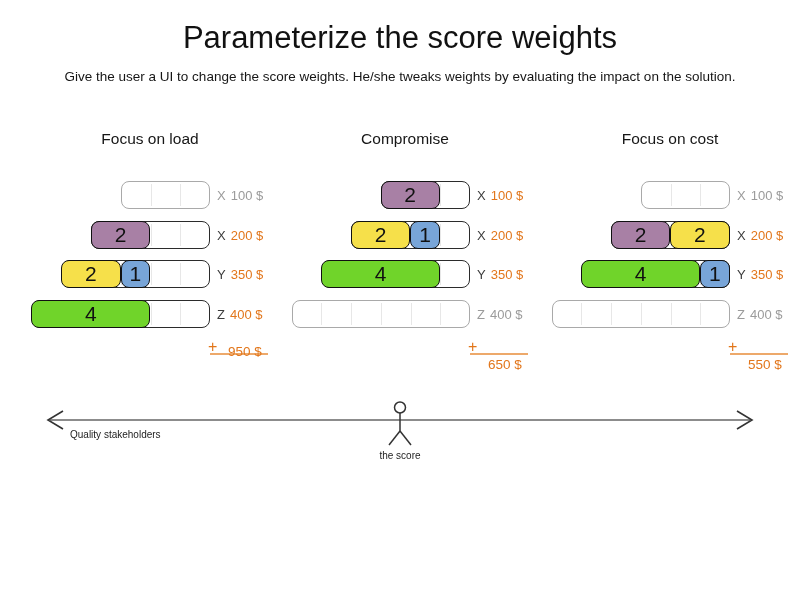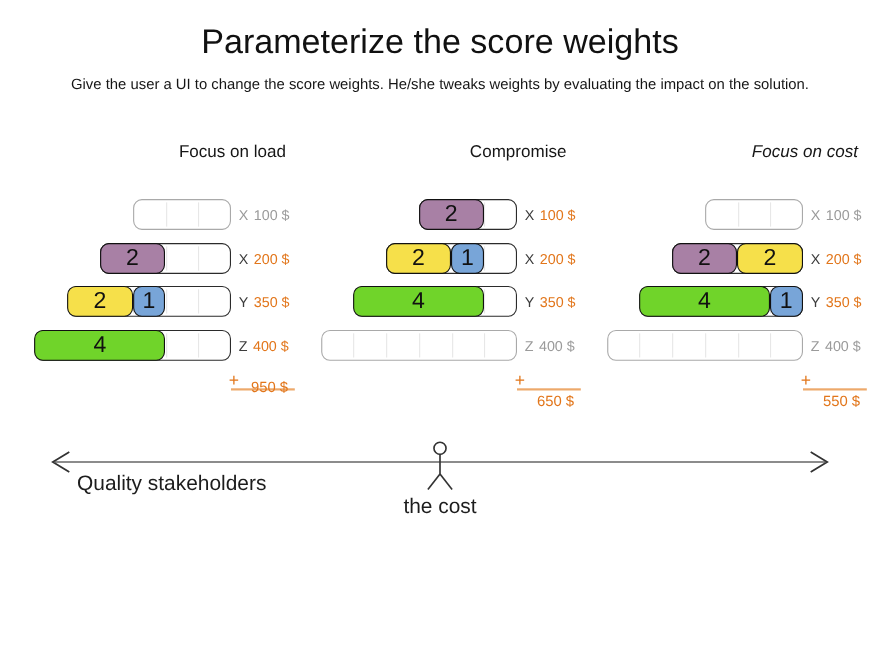--- a/index.html
+++ b/index.html
@@ -2,34 +2,34 @@
 <html><head>
 <meta charset="utf-8">
 <style>
   html,body{margin:0;padding:0;background:#fff;}
   #stage{position:relative;width:800px;height:600px;background:#ffffff;overflow:hidden;
          font-family:"Liberation Sans",sans-serif;color:#1a1a1a;}
   .page-title{position:absolute;top:20px;left:0;width:800px;text-align:center;
               font-size:31px;font-weight:400;color:#111;}
   .page-subtitle{position:absolute;top:69px;left:0;width:800px;text-align:center;
                  font-size:13.5px;color:#161616;}
-  .col-title{position:absolute;top:130px;width:220px;text-align:right;font-size:15.5px;color:#161616;}
+  .col-title{position:absolute;top:130px;width:220px;text-align:center;font-size:15.5px;color:#161616;}
   .wbox{position:absolute;background:#fff;border-radius:8px;box-sizing:border-box;}
   .wbox.active{border:1.4px solid #2b2b2b;}
   .wbox.inactive{border:1.2px solid #a9a9a9;}
   .cell-div{position:absolute;width:1px;top:2px;bottom:2px;background:#e7e7e7;}
   .wblock{position:absolute;box-sizing:border-box;border:1.7px solid #111;border-radius:8px;
           display:flex;align-items:center;justify-content:center;font-size:21px;color:#111;
           line-height:1;}
   .row-label{position:absolute;font-size:13px;display:flex;align-items:center;white-space:nowrap;}
   .row-label .letter{margin-right:5px;}
   .sum-plus{position:absolute;font-size:16px;line-height:1;}
   .sum-line{position:absolute;height:2px;}
   .sum-total{position:absolute;font-size:13.5px;text-align:center;}
-  .axis-label{position:absolute;font-size:19px;color:#1d1d1d;white-space:nowrap;}
+  .axis-label{position:absolute;font-size:10px;color:#1d1d1d;white-space:nowrap;}
   svg{position:absolute;left:0;top:0;}
 </style>
 </head>
 <body>
 
 <div id="stage">
 
   <div class="page-title">Parameterize the score weights</div>
   <div class="page-subtitle">Give the user a UI to change the score weights. He/she tweaks weights by evaluating the impact on the solution.</div>
 
@@ -119,21 +119,21 @@
         <div class="cell-div" style="left: 117.8px;"></div>
         <div class="cell-div" style="left: 147.5px;"></div>
       </div>
       <div class="row-label" style="left: 477px; top: 300px; height: 28px;">
         <div class="letter" style="color: rgb(155, 155, 155); display: inline-block;">Z</div>
         <div class="price" style="color: rgb(155, 155, 155); display: inline-block;">400 $</div>
       </div>
       <div class="sum-plus" style="left: 468px; top: 339px; color: rgb(226, 118, 27);">+</div>
       <div class="sum-line" style="left: 470px; top: 353px; width: 58px; background: rgb(237, 169, 107);"></div>
       <div class="sum-total" style="left: 465px; top: 357px; width: 80px; color: rgb(226, 118, 27);">650 $</div>
-      <div class="col-title" style="left: 560px; font-style: italic;">Focus on cost</div>
+      <div class="col-title" style="left: 560px;">Focus on cost</div>
       <div class="wbox inactive" style="left: 640.9px; top: 181px; width: 89.1px; height: 28px;">
         <div class="cell-div" style="left: 28.7px;"></div>
         <div class="cell-div" style="left: 58.4px;"></div>
       </div>
       <div class="row-label" style="left: 737px; top: 181px; height: 28px;">
         <div class="letter" style="color: rgb(155, 155, 155); display: inline-block;">X</div>
         <div class="price" style="color: rgb(155, 155, 155); display: inline-block;">100 $</div>
       </div>
       <div class="wbox active" style="left: 611.2px; top: 221px; width: 118.8px; height: 28px;">
         <div class="cell-div" style="left: 28.7px;"></div>
@@ -180,14 +180,14 @@
     <polyline points="737,411 752,420 737,429" fill="none" stroke="#333" stroke-width="1.6"></polyline>
     <g stroke="#333" stroke-width="1.5" fill="none">
       <line x1="400" y1="413" x2="400" y2="431"></line>
       <line x1="400" y1="431" x2="389" y2="445"></line>
       <line x1="400" y1="431" x2="411" y2="445"></line>
       <circle cx="400" cy="407.5" r="5.5" fill="#ffffff"></circle>
     </g>
   </svg>
 
   <div class="axis-label" style="left:70px;top:429px;">Quality stakeholders</div>
-  <div class="axis-label" style="left:300px;top:450px;width:200px;text-align:center;">the cost</div>
+  <div class="axis-label" style="left:300px;top:450px;width:200px;text-align:center;">the score</div>
 </div>
 
 </body></html>

